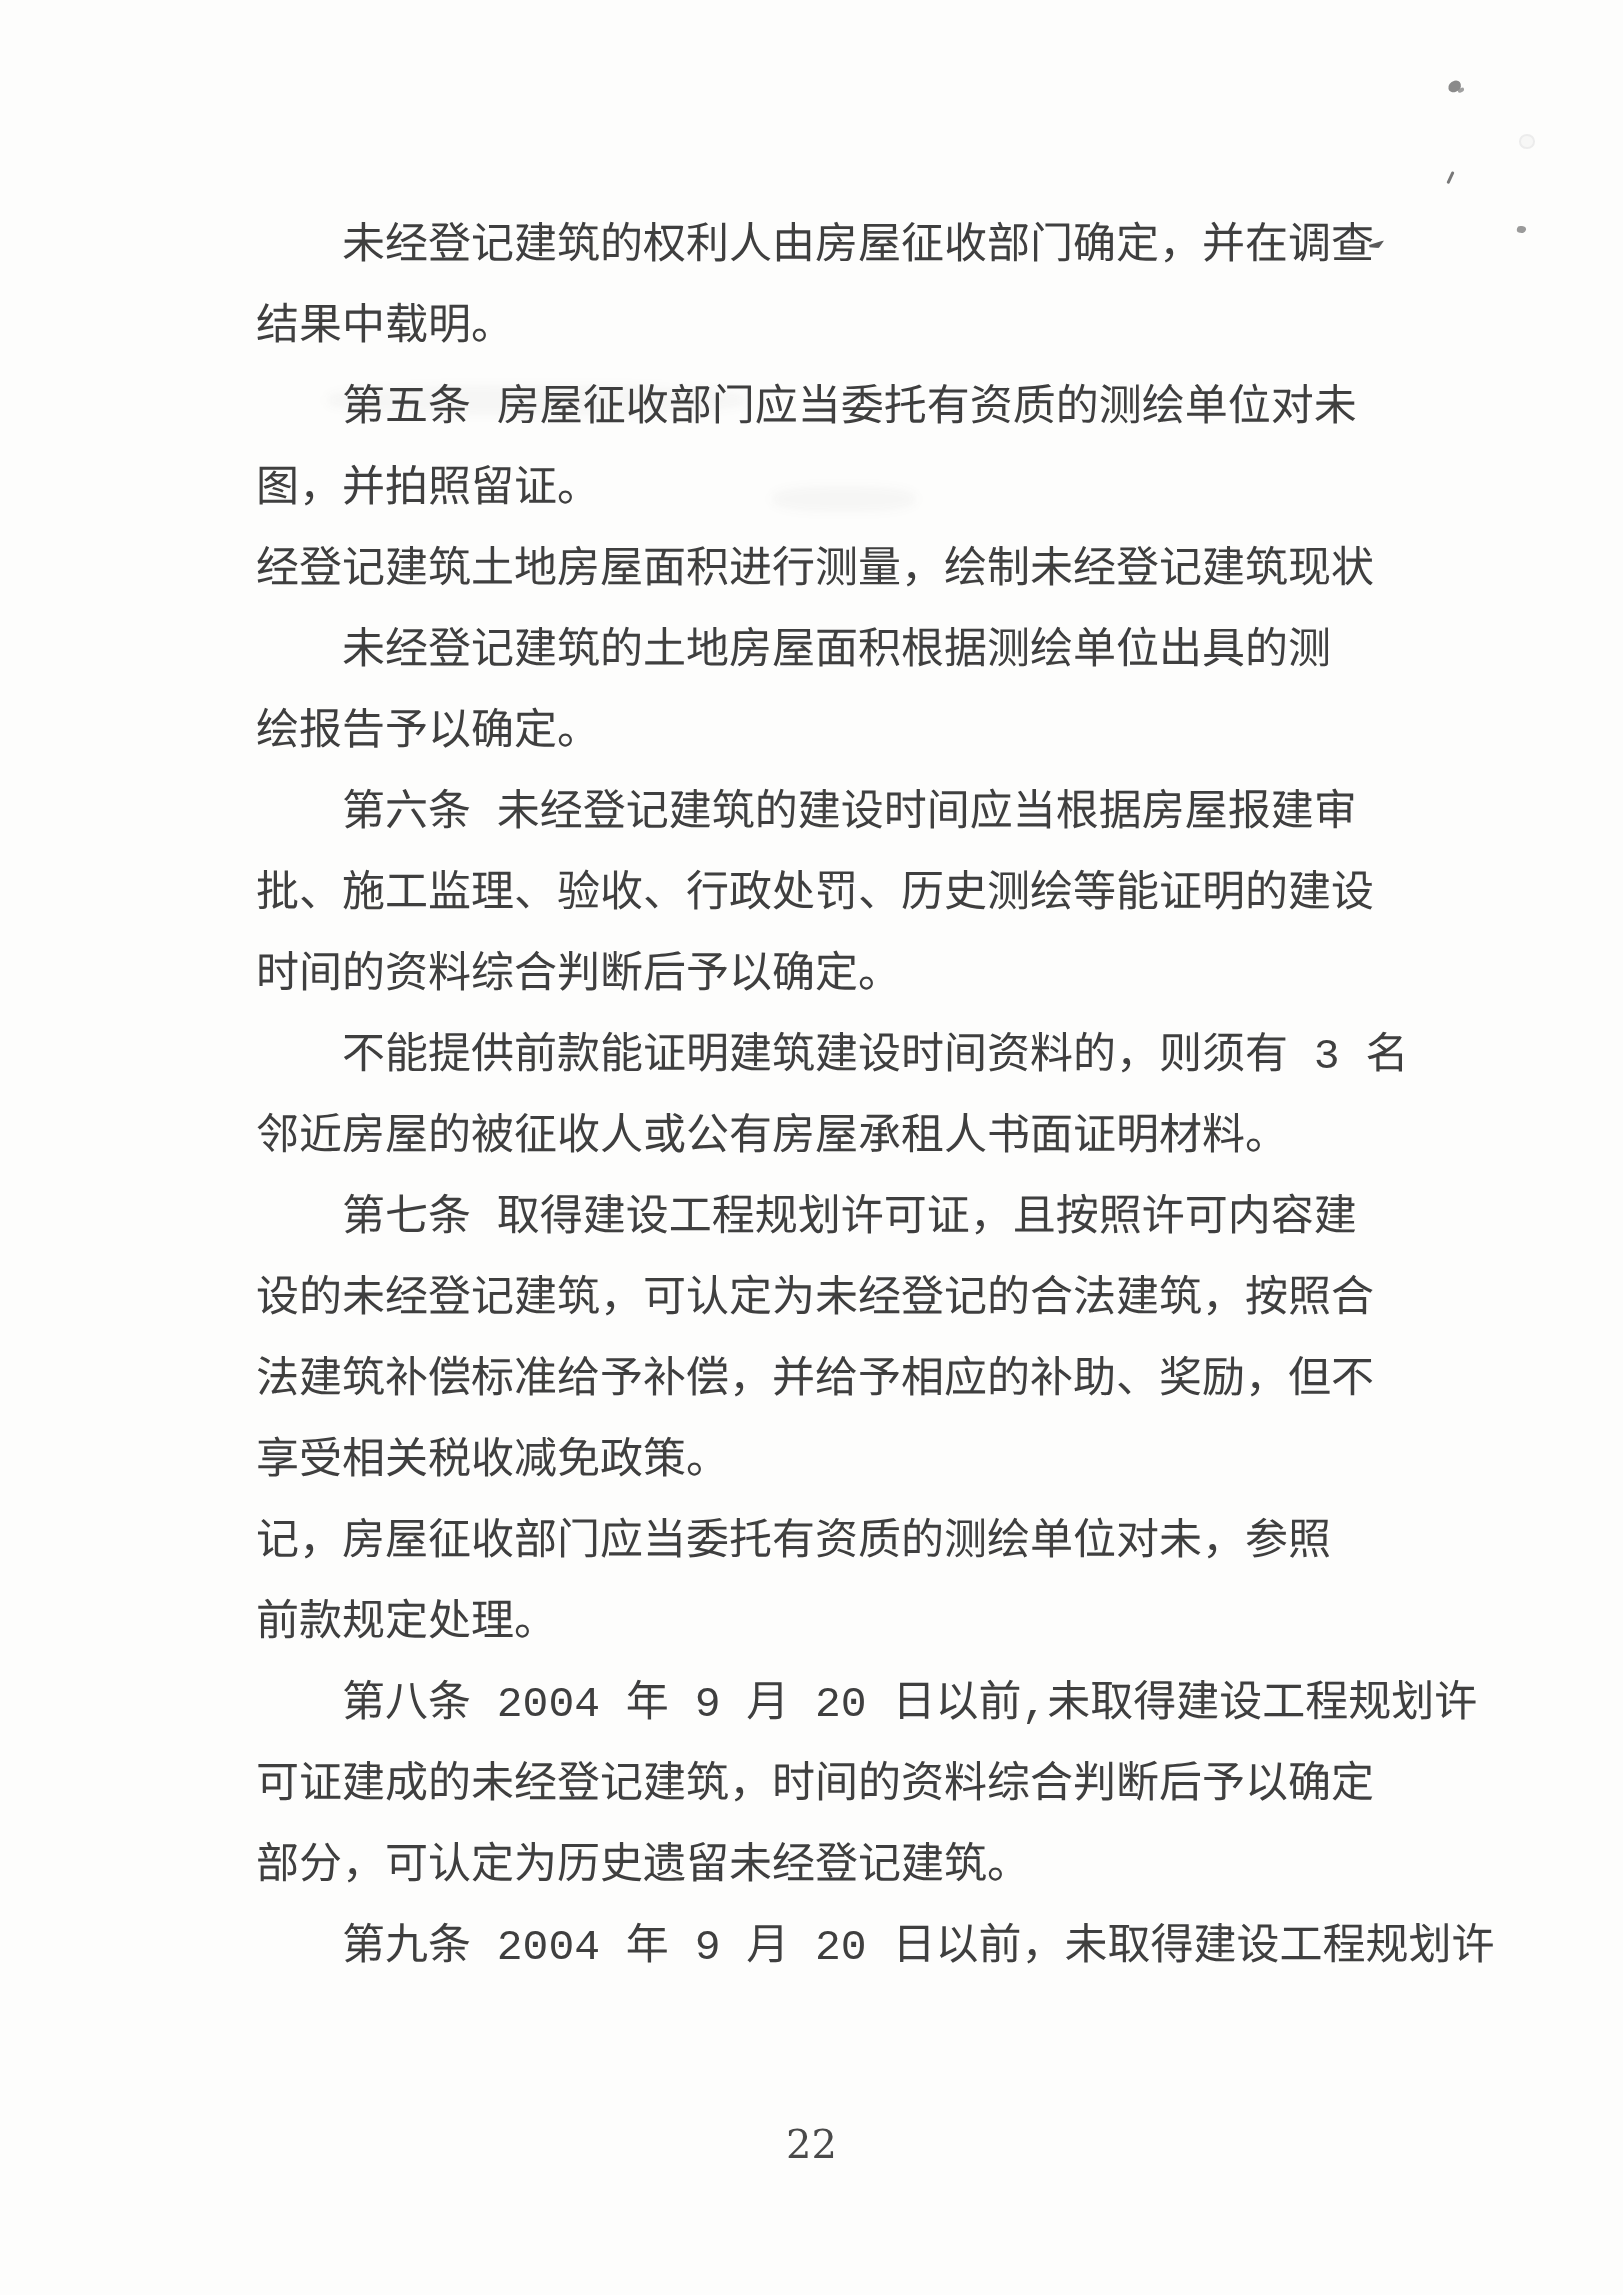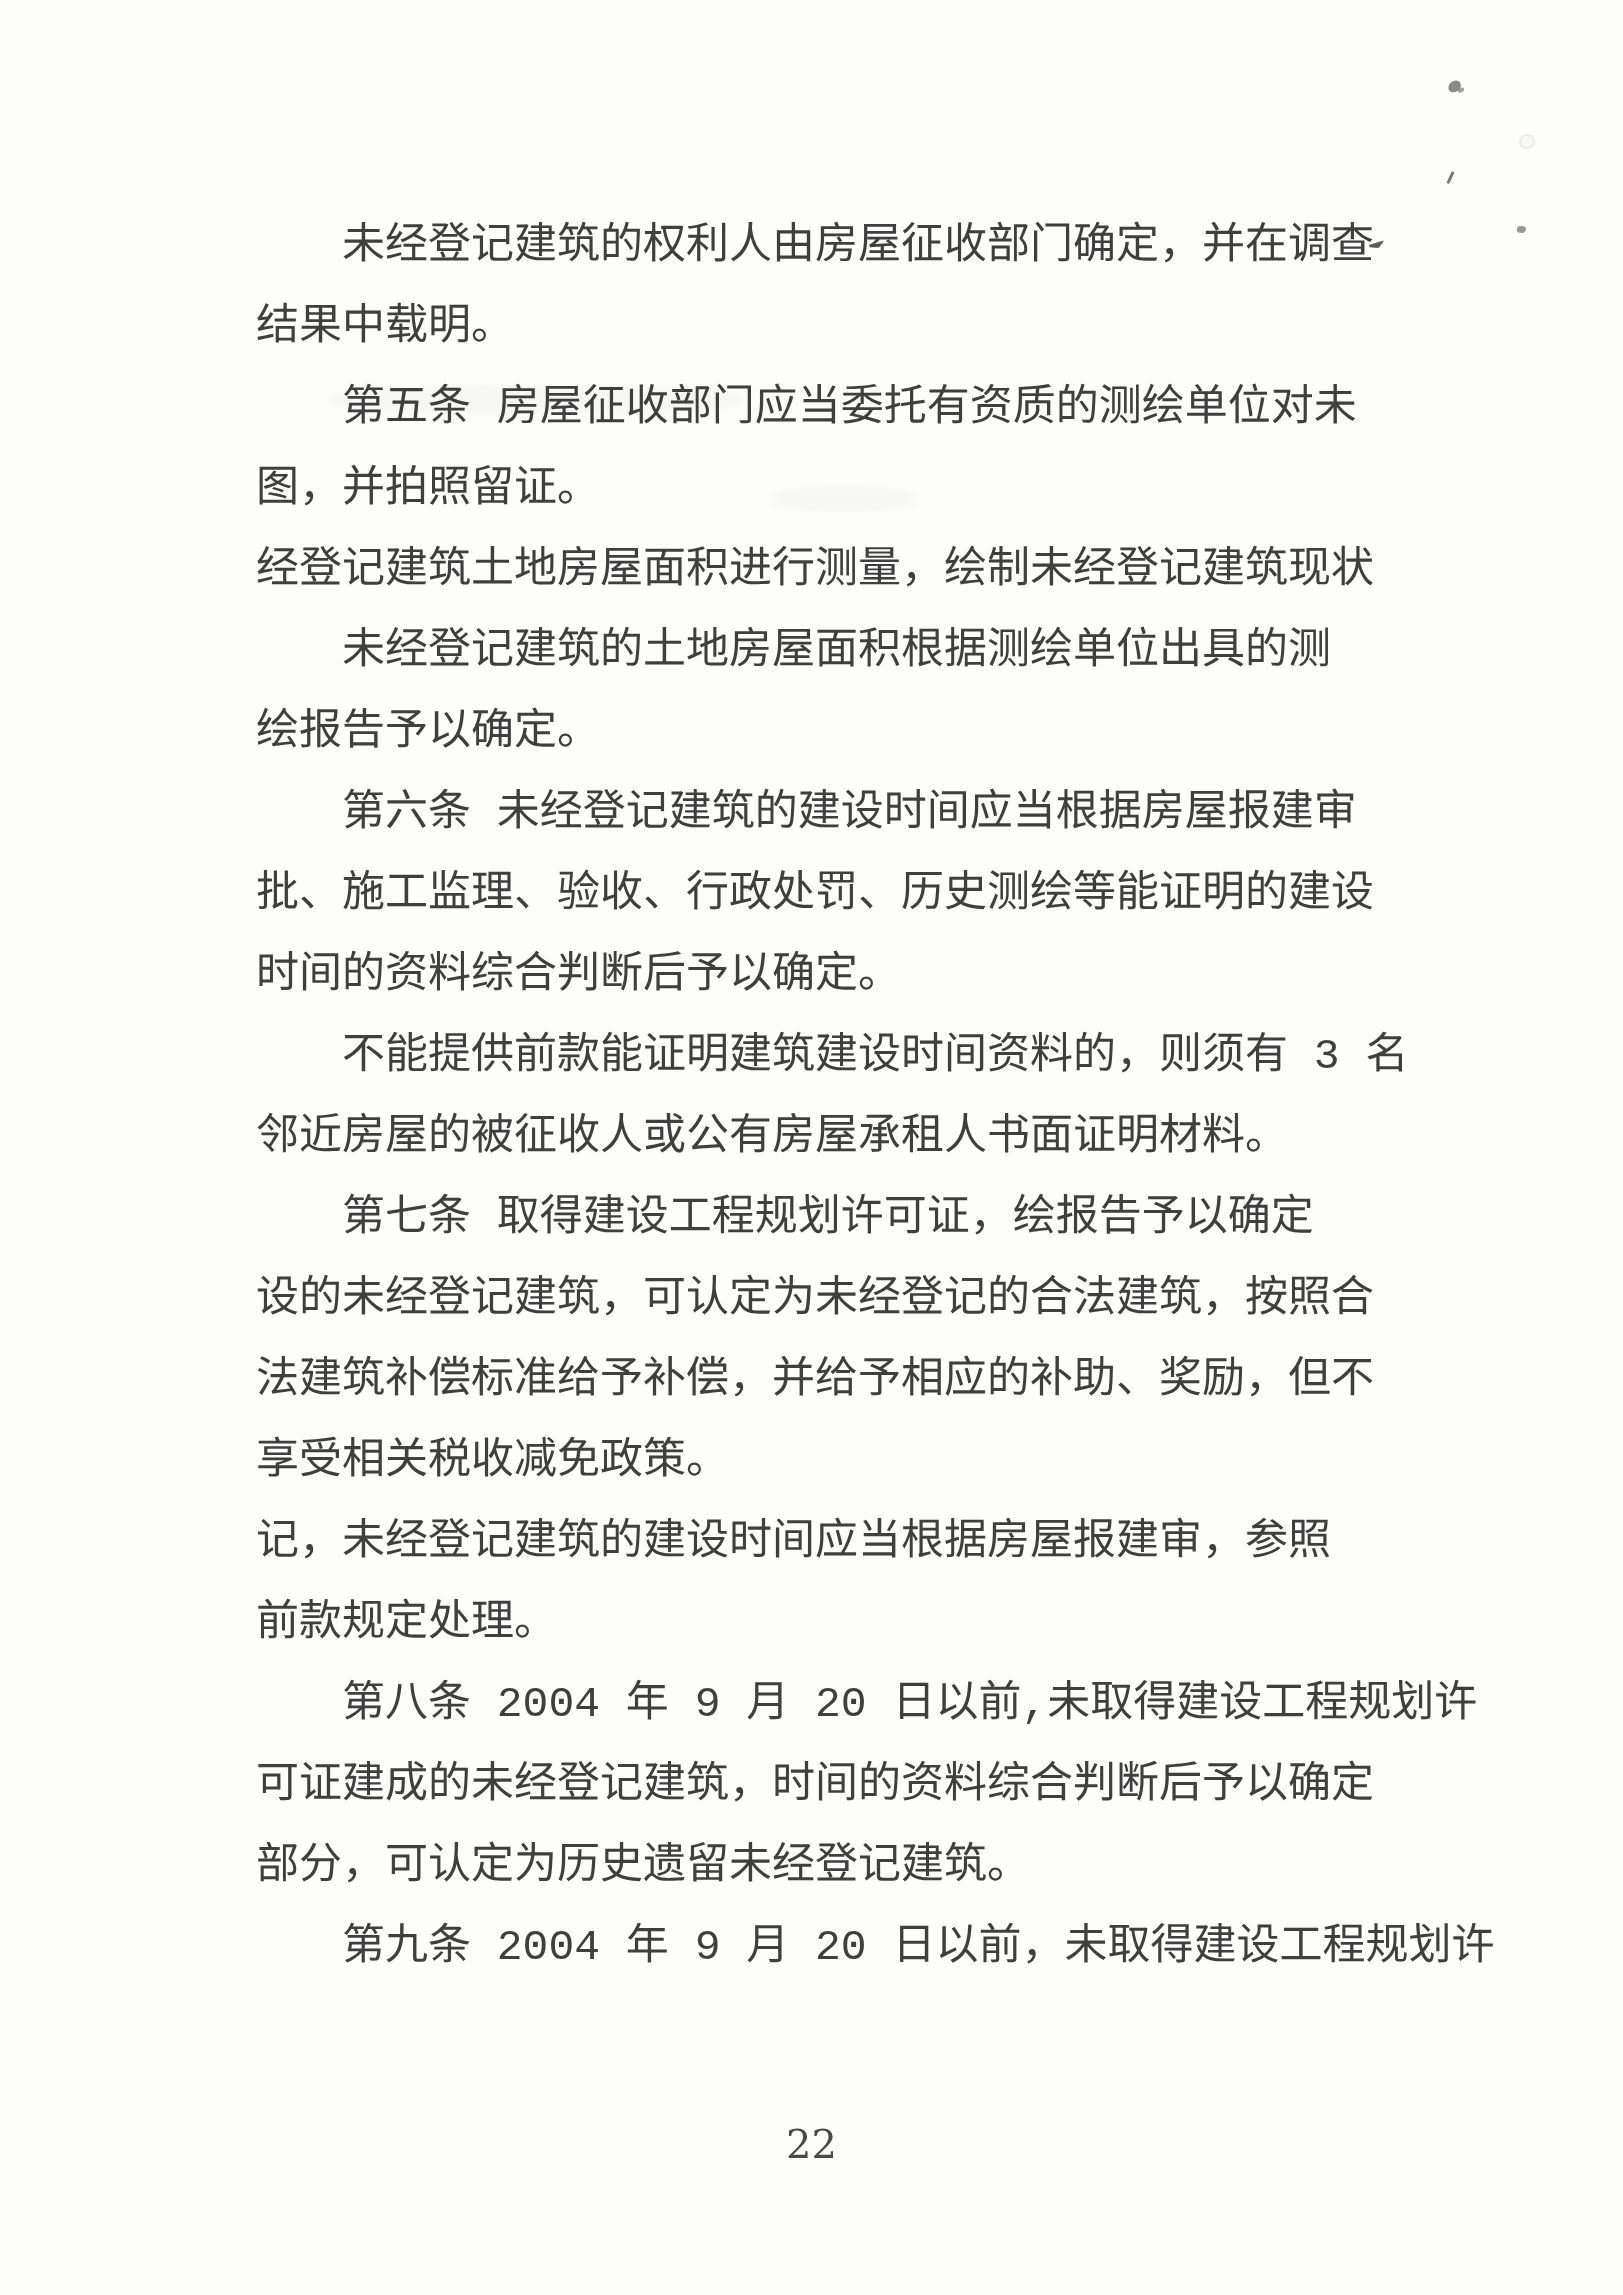--- a/index.html
+++ b/index.html
@@ -98,25 +98,25 @@
       <div class="line indent">第五条 房屋征收部门应当委托有资质的测绘单位对未</div>
       <div class="line">图，并拍照留证。</div>
       <div class="line">经登记建筑土地房屋面积进行测量，绘制未经登记建筑现状</div>
       <div class="line indent">未经登记建筑的土地房屋面积根据测绘单位出具的测</div>
       <div class="line">绘报告予以确定。</div>
       <div class="line indent">第六条 未经登记建筑的建设时间应当根据房屋报建审</div>
       <div class="line">批、施工监理、验收、行政处罚、历史测绘等能证明的建设</div>
       <div class="line">时间的资料综合判断后予以确定。</div>
       <div class="line indent">不能提供前款能证明建筑建设时间资料的，则须有 3 名</div>
       <div class="line">邻近房屋的被征收人或公有房屋承租人书面证明材料。</div>
-      <div class="line indent">第七条 取得建设工程规划许可证，绘报告予以确定</div>
+      <div class="line indent">第七条 取得建设工程规划许可证，且按照许可内容建</div>
       <div class="line">设的未经登记建筑，可认定为未经登记的合法建筑，按照合</div>
       <div class="line">法建筑补偿标准给予补偿，并给予相应的补助、奖励，但不</div>
       <div class="line">享受相关税收减免政策。</div>
-      <div class="line">记，未经登记建筑的建设时间应当根据房屋报建审，参照</div>
+      <div class="line">记，房屋征收部门应当委托有资质的测绘单位对未，参照</div>
       <div class="line">前款规定处理。</div>
       <div class="line indent">第八条 2004 年 9 月 20 日以前,未取得建设工程规划许</div>
       <div class="line">可证建成的未经登记建筑，时间的资料综合判断后予以确定</div>
       <div class="line">部分，可认定为历史遗留未经登记建筑。</div>
       <div class="line indent">第九条 2004 年 9 月 20 日以前，未取得建设工程规划许</div>
     </section>
 
   <div class="page-number">22</div>
 
   <div class="smudge smudge-1"></div>

